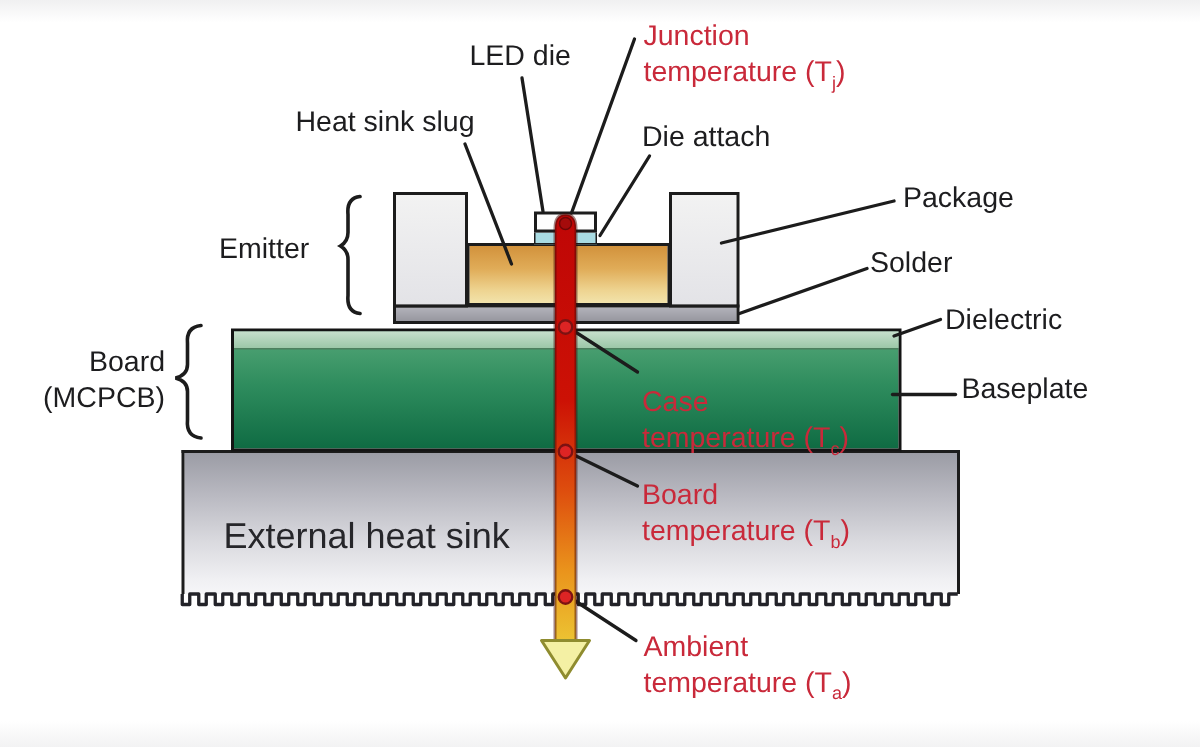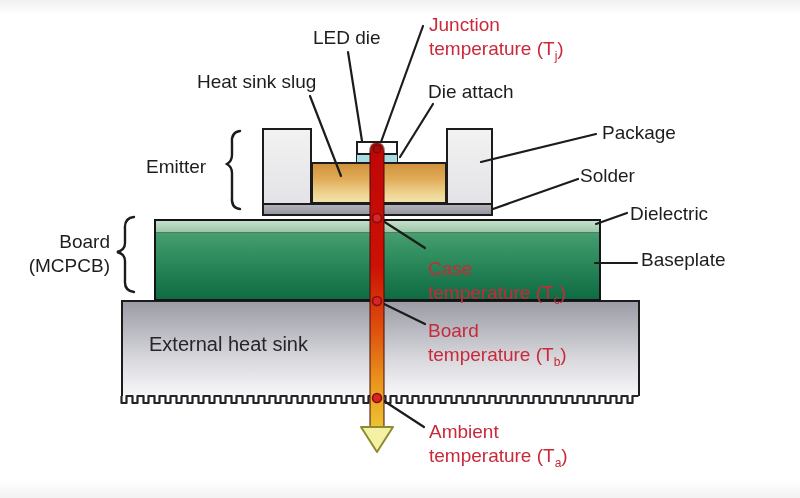--- a/index.html
+++ b/index.html
@@ -29,21 +29,21 @@
   #lbl-led-die {left:313px;top:26px;}
   #lbl-junction{left:429px;top:13px;}
   #lbl-slug    {left:197px;top:70px;}
   #lbl-die-attach{left:428px;top:80px;text-align:right;}
   #lbl-package {left:602px;top:121px;}
   #lbl-solder  {left:580px;top:164px;}
   #lbl-dielectric{left:630px;top:202px;}
   #lbl-baseplate{left:641px;top:248px;text-align:right;}
   #lbl-emitter {left:146px;top:155px;}
   #lbl-board-mcpcb{left:0px;top:230px;width:110px;text-align:right;line-height:24px;}
-  #lbl-ext-hs  {left:149px;top:333px;font-size:20px;color:#26262a;}
+  #lbl-ext-hs  {left:149px;top:346px;font-size:24px;color:#26262a;}
   #lbl-case    {left:428px;top:238px;margin-top:19px;}
   #lbl-board-t {left:428px;top:319px;}
   #lbl-ambient {left:429px;top:420px;}
 </style>
 </head>
 <body>
 
 <div id="stage">
 
   <div class="blk" id="heatsink"></div>

